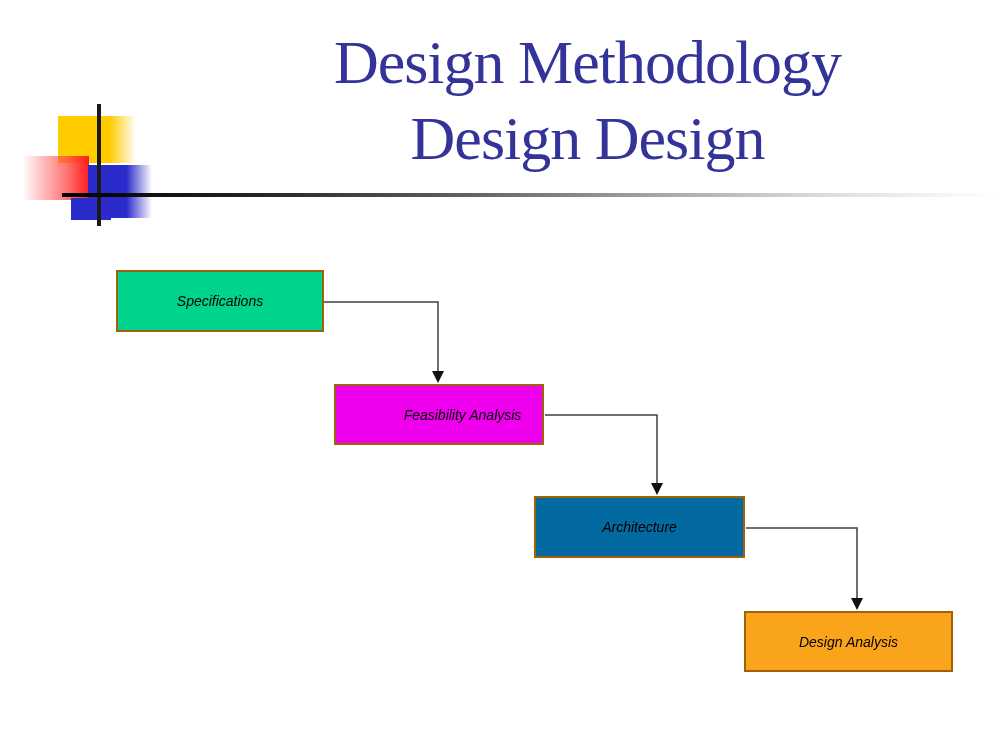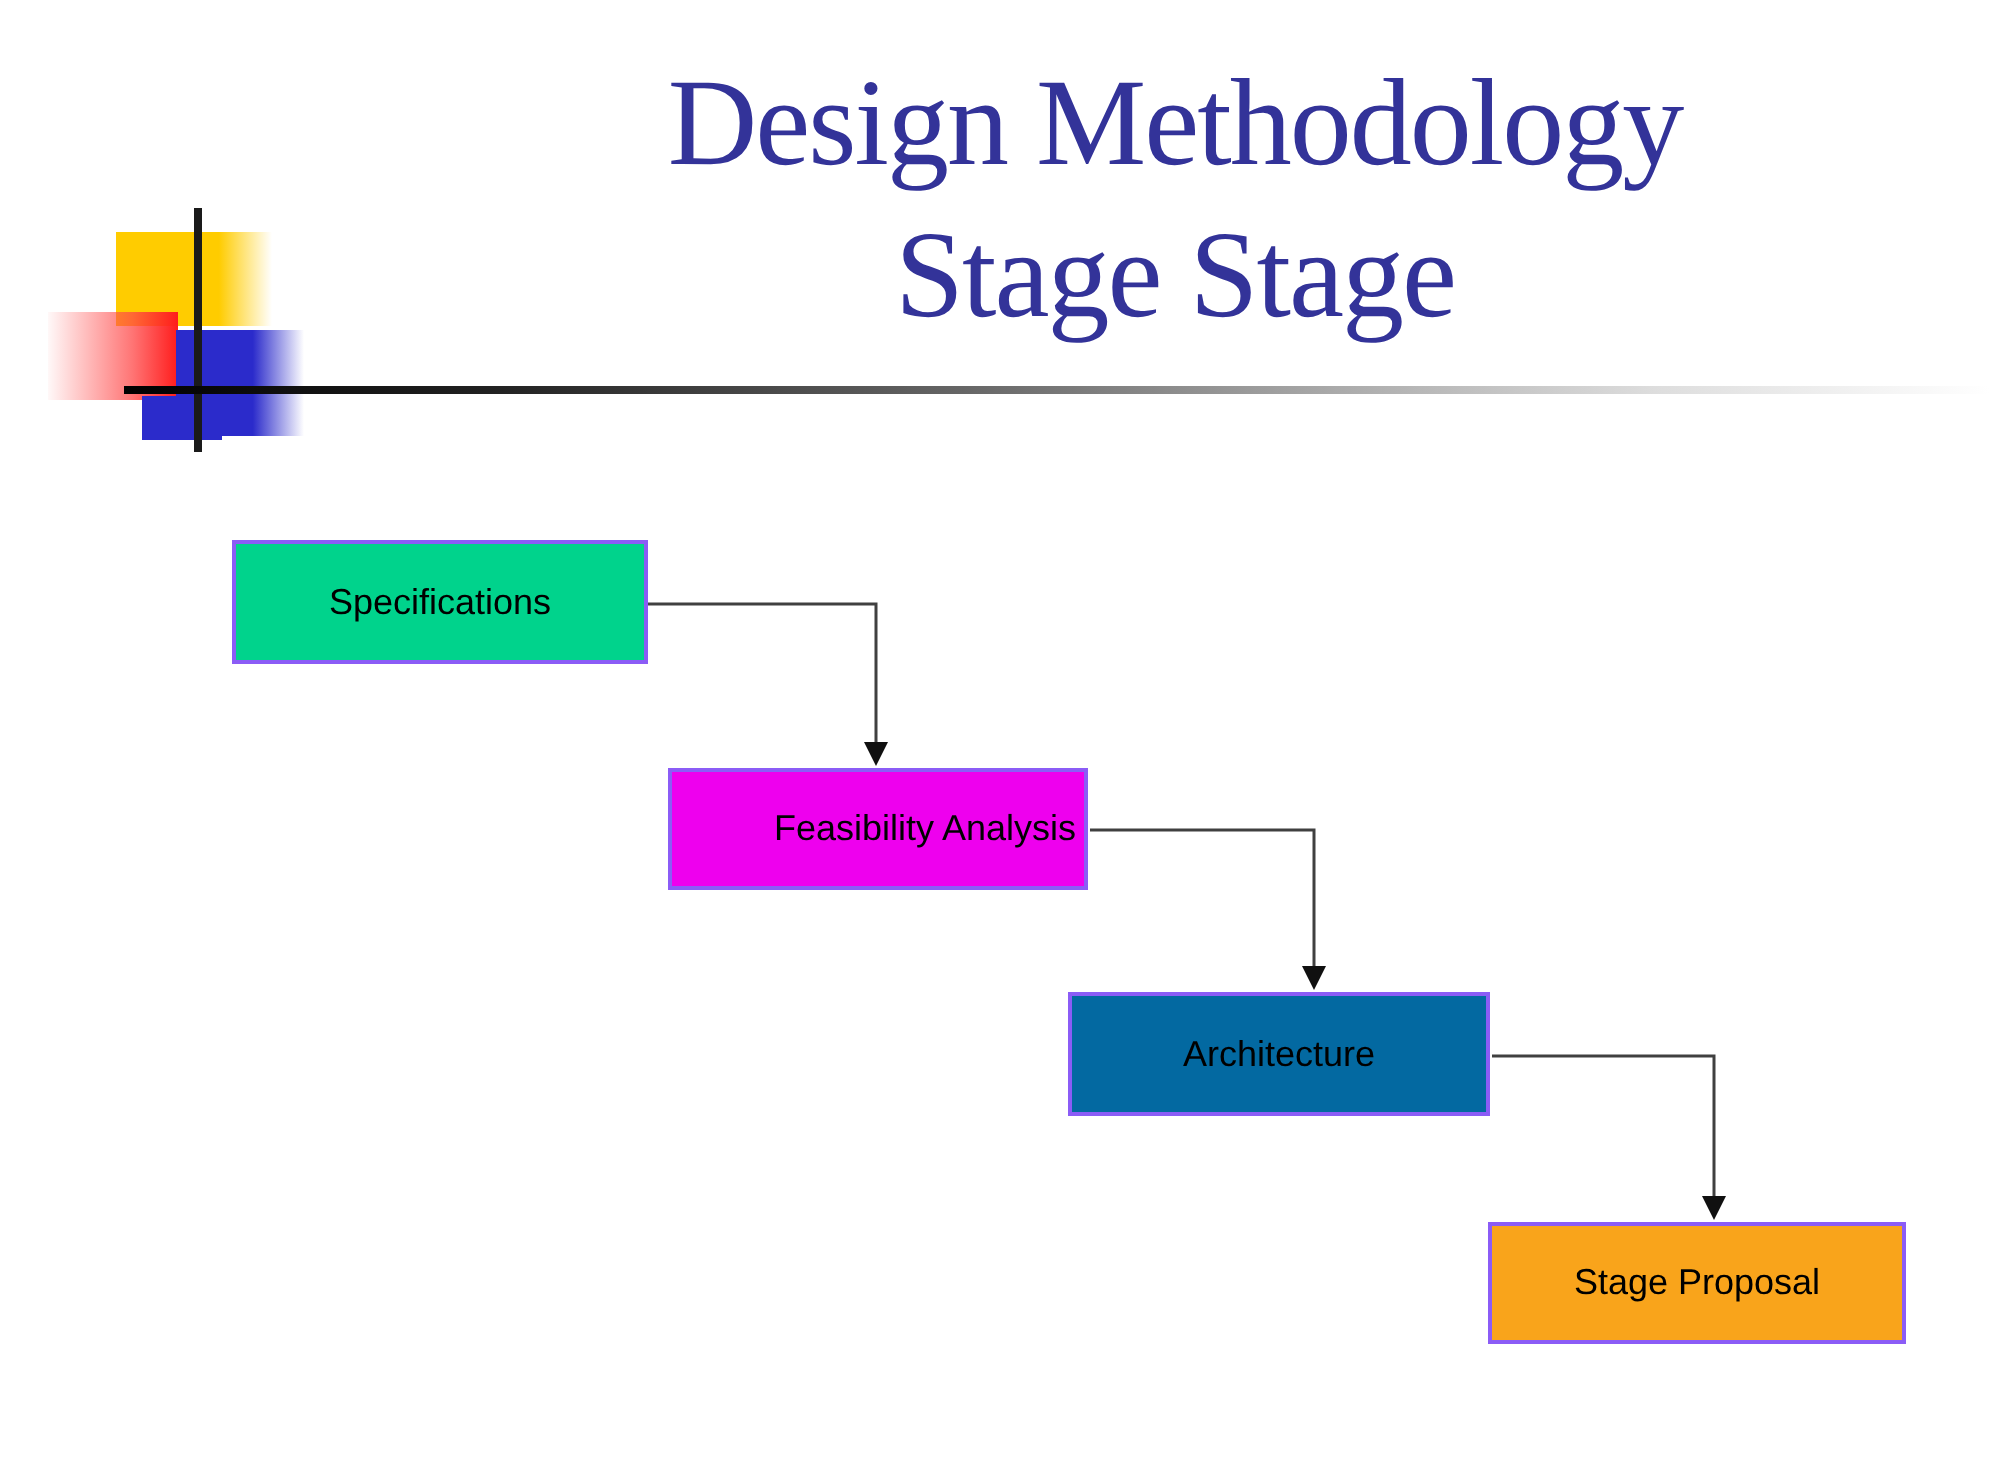--- a/index.html
+++ b/index.html
@@ -51,28 +51,29 @@
     font-size: 62px;
     line-height: 76px;
     letter-spacing: -1px;
     color: #333399;
     font-weight: normal;
   }
 
   
   .flow-box {
     position: absolute;
-    border: 2px solid #8b5cf6;
+    border: 2px solid #a16207;
     box-sizing: border-box;
     display: flex;
     align-items: center;
     justify-content: center;
-    font-size: 18px;
+    font-size: 14px;
     color: #000000;
     white-space: nowrap;
+    font-style: italic;
   }
   #box-specifications       { left: 116px; top: 270px; width: 208px; height: 62px; }
   #box-feasibility-analysis { left: 334px; top: 384px; width: 210px; height: 61px; padding-left: 47px; }
   #box-architecture         { left: 534px; top: 496px; width: 211px; height: 62px; }
   #box-design-proposal      { left: 744px; top: 611px; width: 209px; height: 61px; }
 
   
   #connector-layer {
     position: absolute;
     left: 0; top: 0; width: 1000px; height: 738px;
@@ -88,21 +89,21 @@
 
   <div class="deco" id="deco-yellow"></div>
   <div class="deco" id="deco-red"></div>
   <div class="deco" id="deco-blue"></div>
   <div class="deco" id="deco-blue-notch"></div>
   <div class="deco" id="deco-vline"></div>
   <div class="deco" id="deco-hline"></div>
 
   <div id="title" style="color: rgb(51, 51, 153); font-family: Liberation Serif, serif;">
     <div>Design Methodology</div>
-    <div>Stage Stage</div>
+    <div>Design Design</div>
   </div>
 
   <svg id="connector-layer" viewBox="0 0 1000 738" xmlns="http://www.w3.org/2000/svg">
     <g>
       <polyline class="connector-path" points="324,302 438,302 438,371" style="stroke: rgb(64, 64, 64);"></polyline>
       <polygon class="arrowhead" points="432,371 444,371 438,383"></polygon>
     </g>
     <g>
       <polyline class="connector-path" points="545,415 657,415 657,483" style="stroke: rgb(64, 64, 64);"></polyline>
       <polygon class="arrowhead" points="651,483 663,483 657,495"></polygon>
@@ -119,16 +120,16 @@
 
   <div class="flow-box" id="box-feasibility-analysis" style="background: rgb(238, 0, 238);">
     <span>Feasibility Analysis</span>
   </div>
 
   <div class="flow-box" id="box-architecture" style="background: #0369a1;">
     <span>Architecture</span>
   </div>
 
   <div class="flow-box" id="box-design-proposal" style="background: rgb(249, 164, 27);">
-    <span>Stage Proposal</span>
+    <span>Design Analysis</span>
   </div>
 
 </div>
 
 </body></html>

